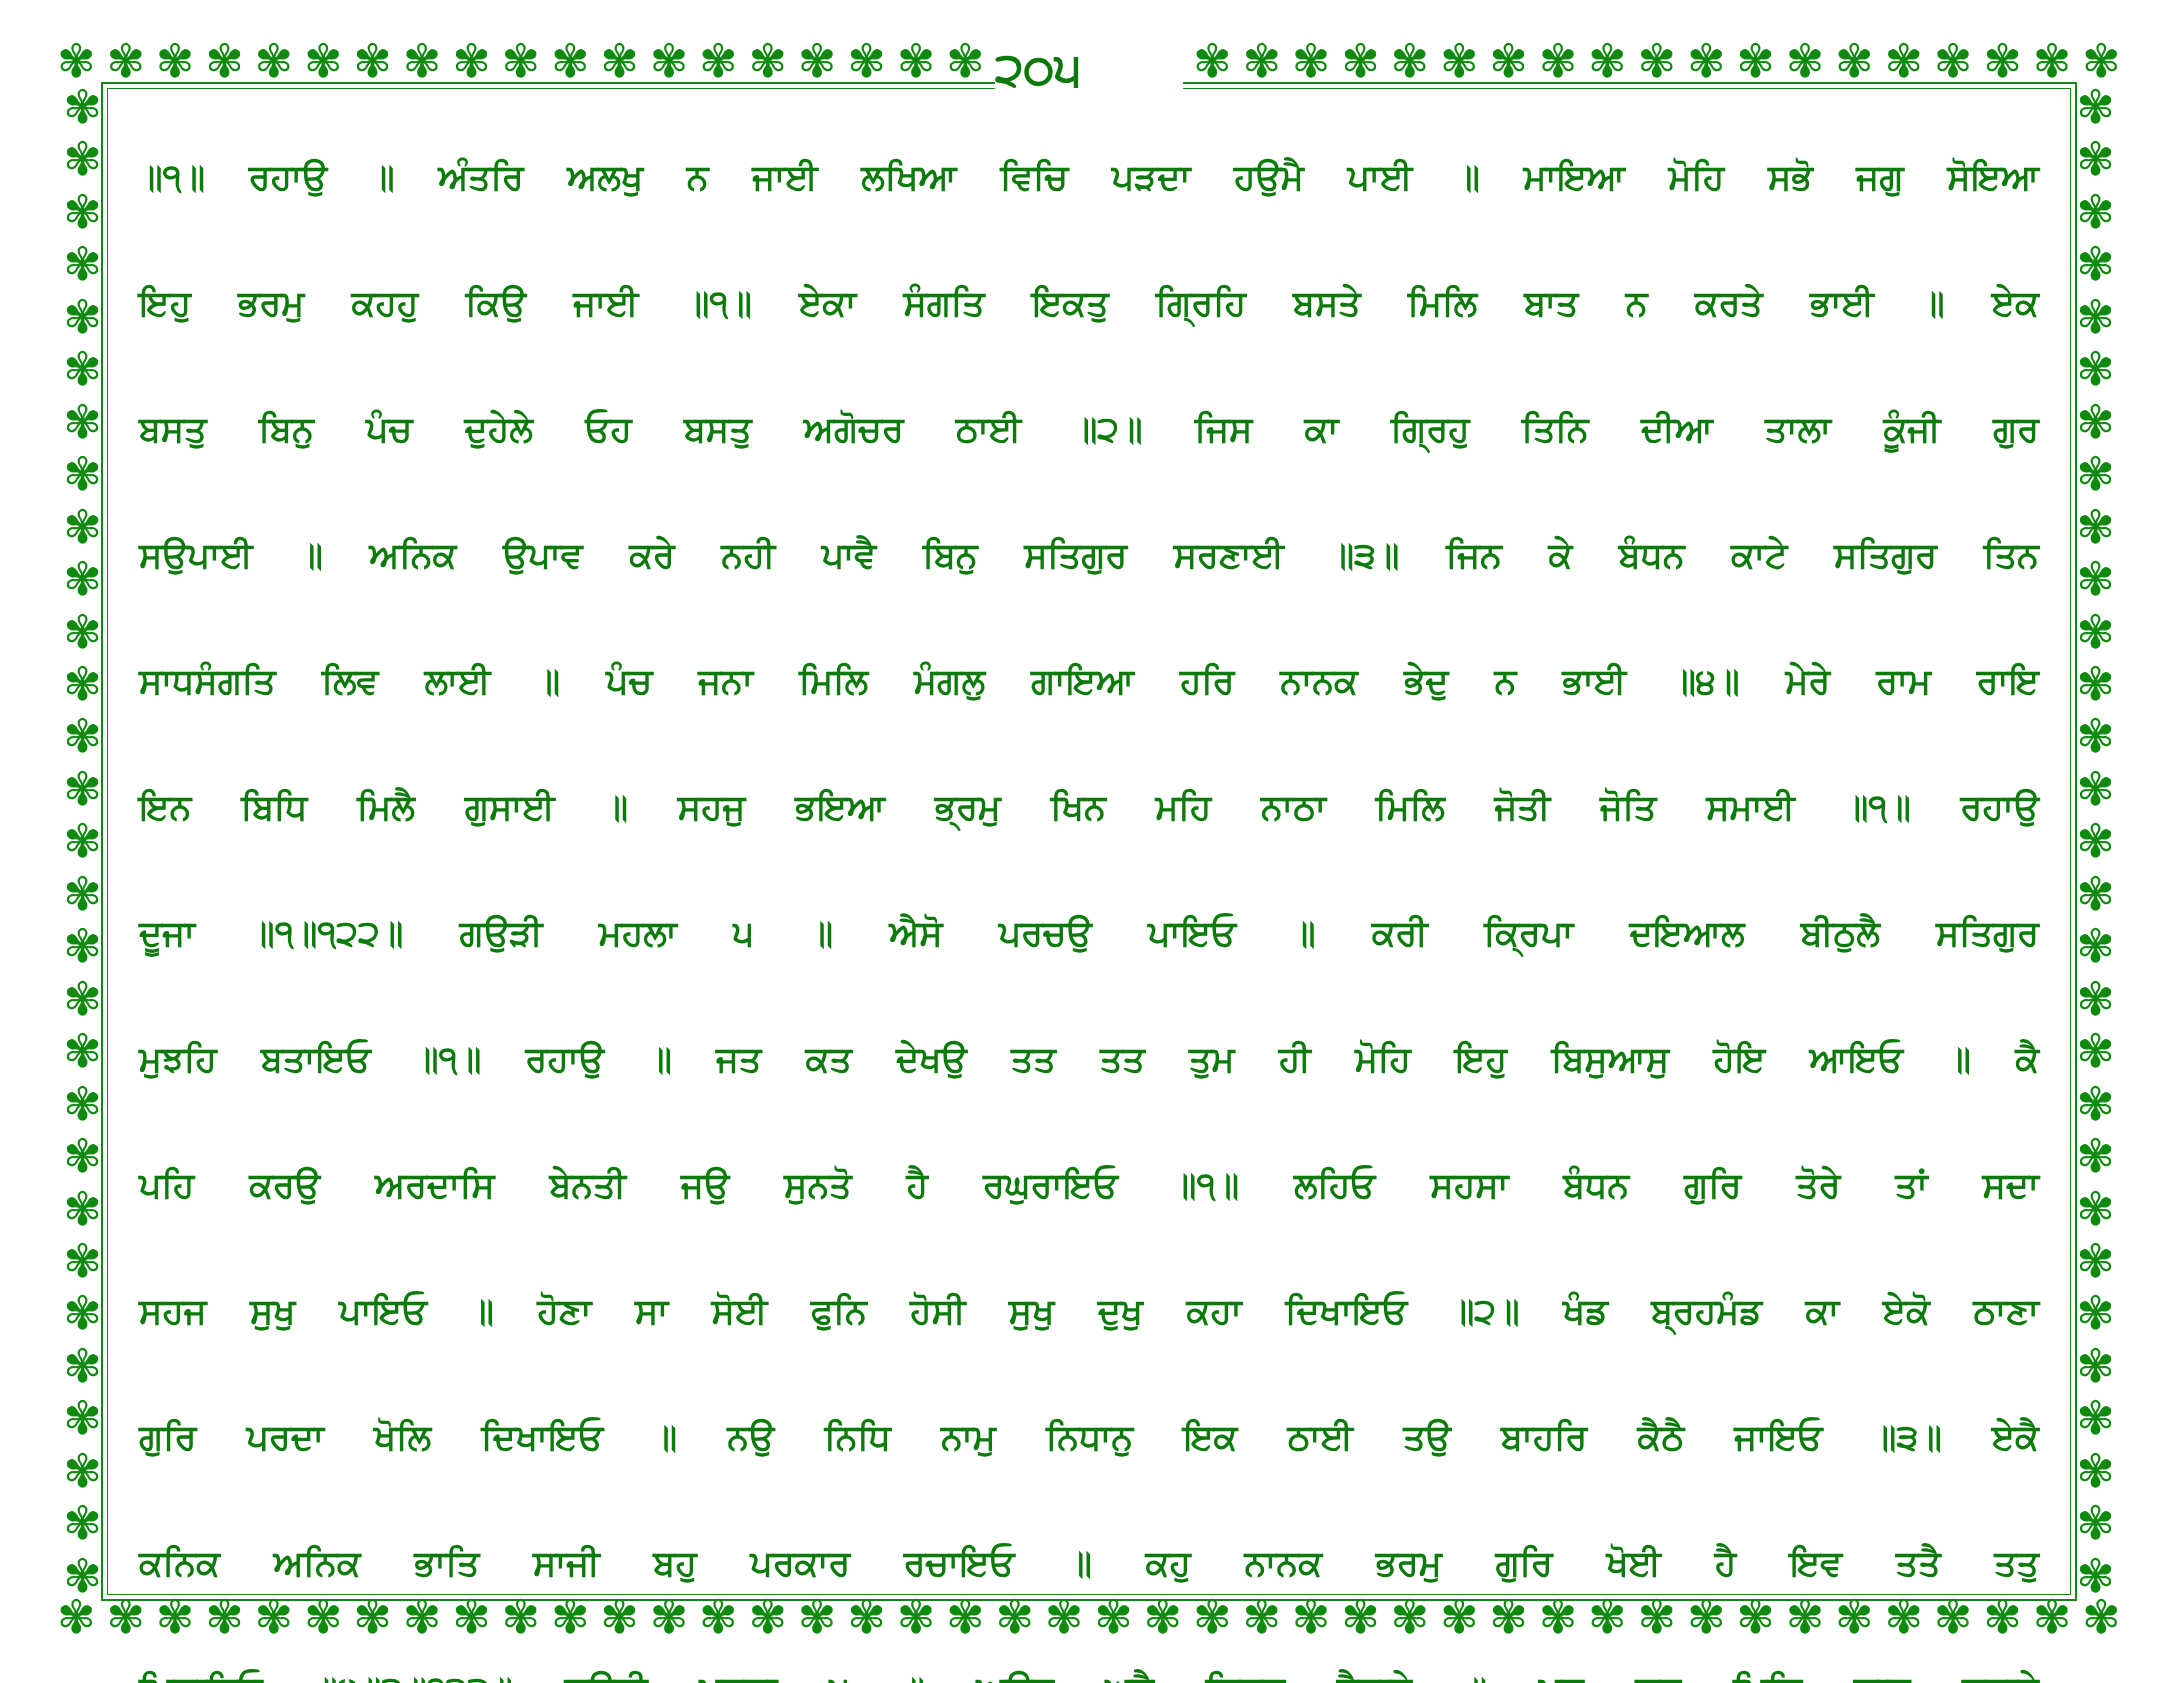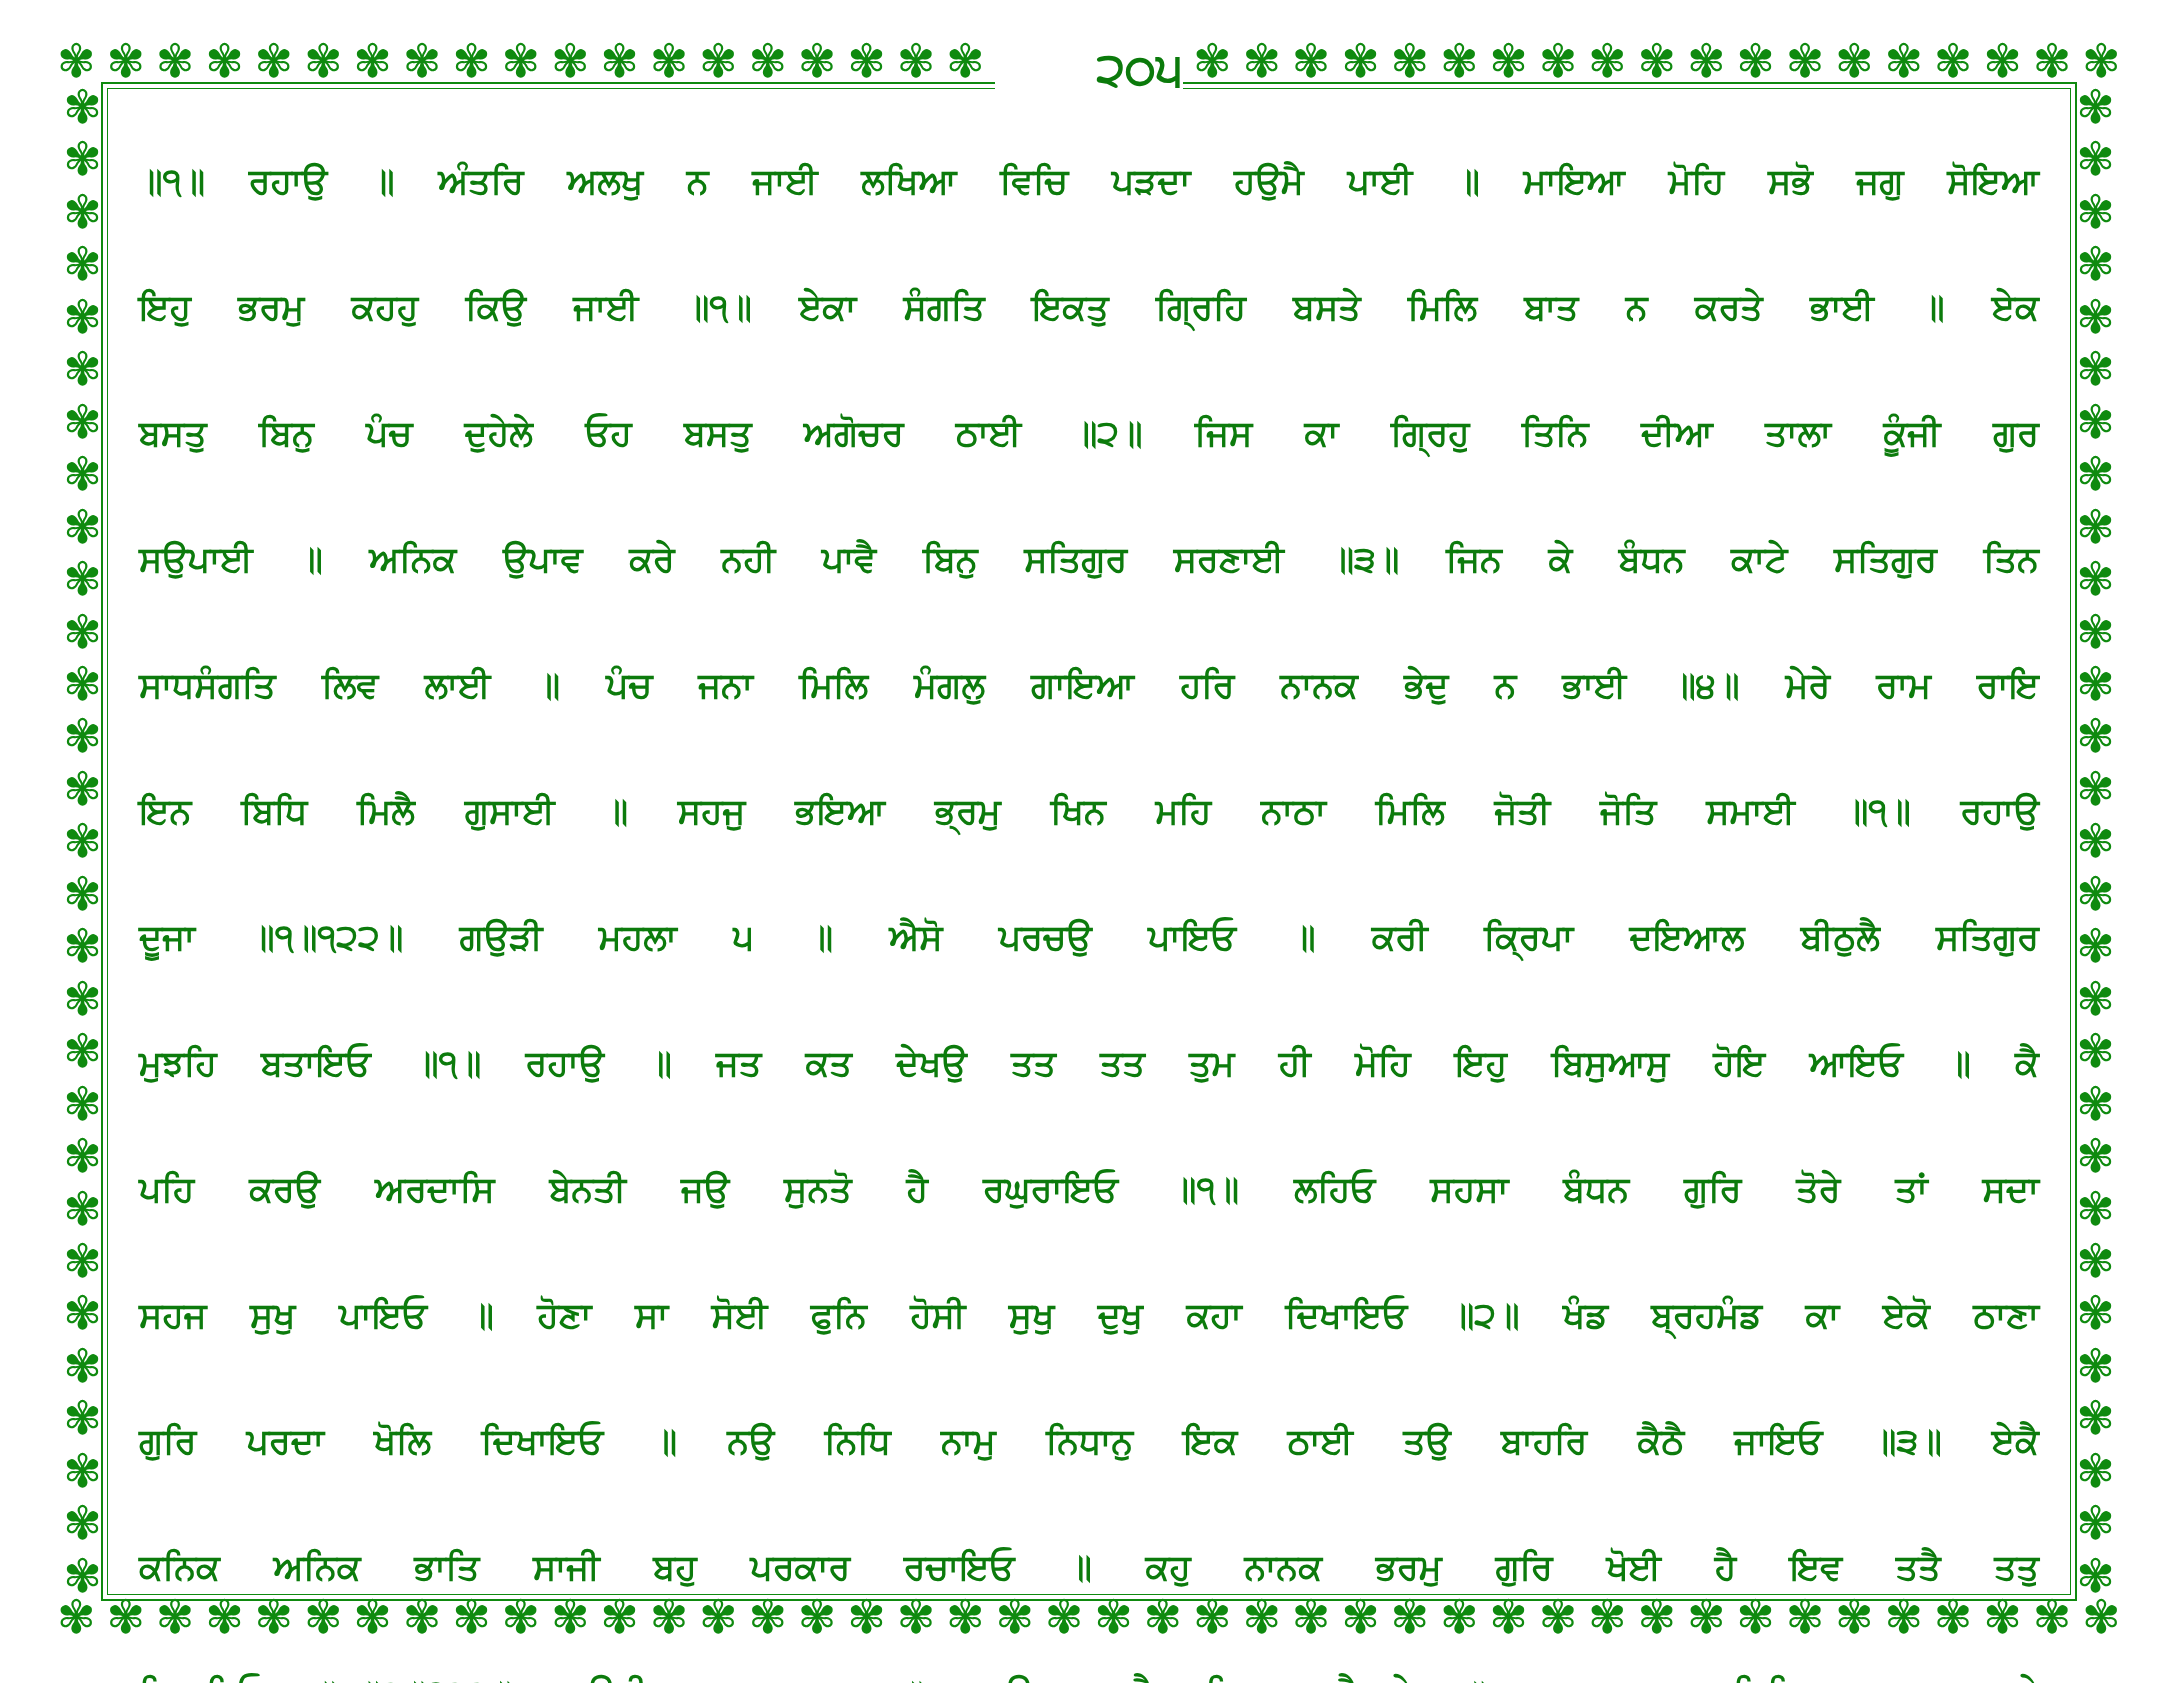--- a/index.html
+++ b/index.html
@@ -78,41 +78,41 @@
     bottom: 50px;
     border: 1px solid #0f8a0f;
   }
 
   
   .page-number {
     position: absolute;
     top: 36px;
     left: 0;
     right: 0;
-    text-align: right;
+    text-align: left;
     font-family: "DejaVu Sans", sans-serif;
     font-size: 46px;
     font-weight: bold;
     color: #0b7a0b;
     background: #ffffff;
     width: 188px;
     margin: 0 auto;
     padding: 6px 0 10px 0;
     z-index: 5;
   }
 
   
   .text-body {
     position: absolute;
     left: 139px;
     right: 139px;
     top: 149px;
     bottom: 119px;
     color: #0c7b0c;
-    font-family: Liberation Sans, sans-serif;
+    font-family: Liberation Mono, monospace;
     font-size: 35px;
     font-weight: bold;
     line-height: 63px;
     text-align: justify;
     text-justify: inter-word;
     word-spacing: 2px;
     white-space: pre-wrap;
   }
   .text-body > .line {
     display: block;

